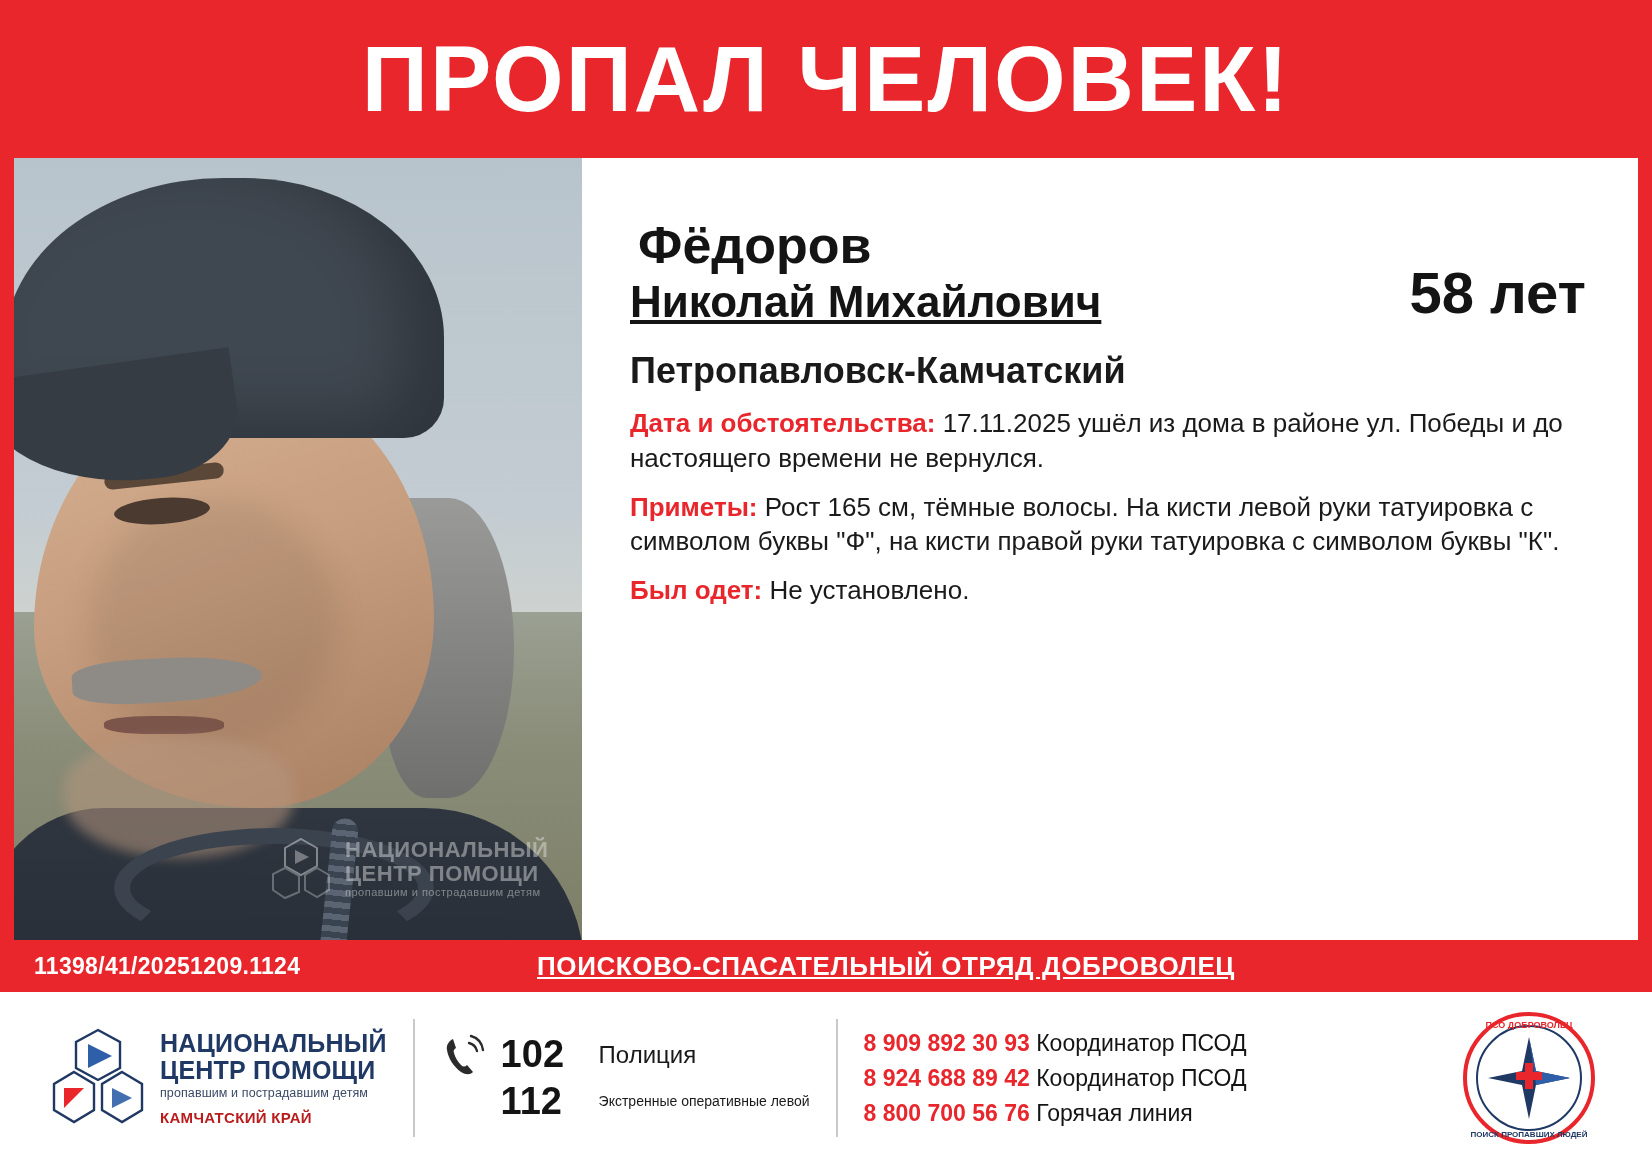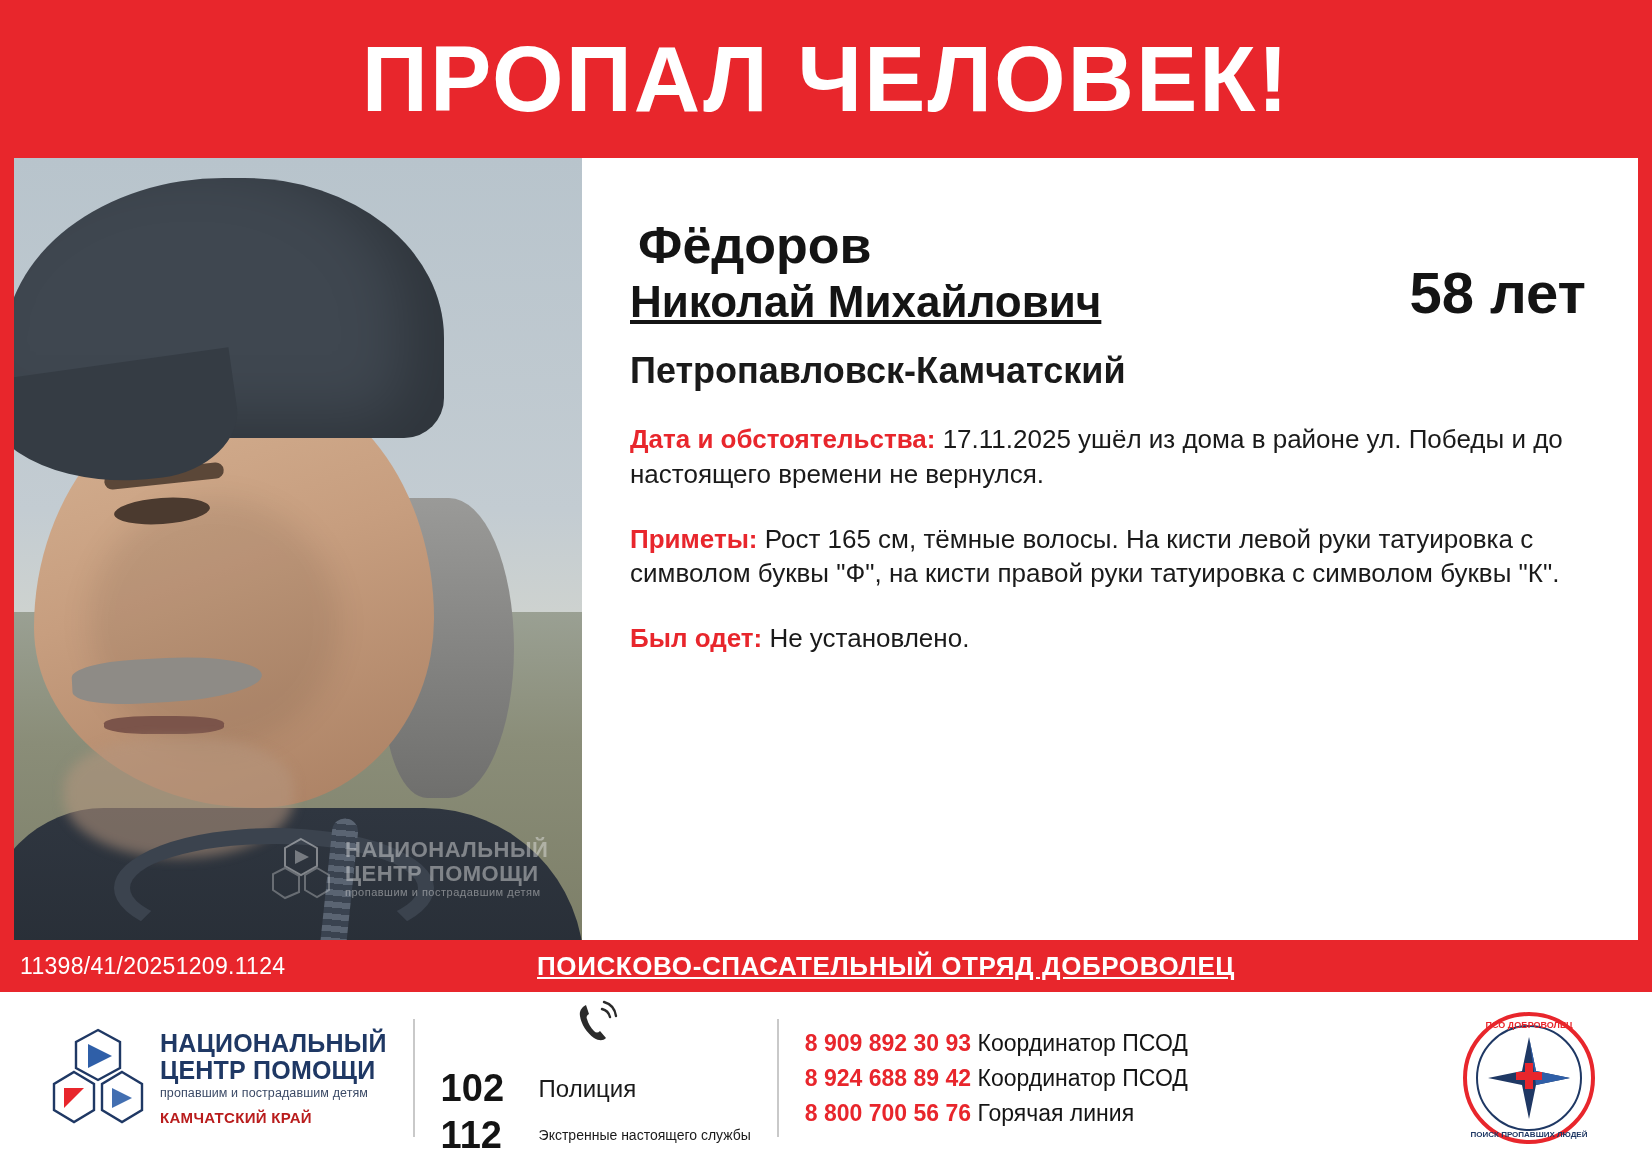--- a/index.html
+++ b/index.html
@@ -236,43 +236,43 @@
     margin-top: 63px;
     padding-right: 8px;
   }
   .city {
     margin-top: 24px;
     font-size: 36px;
     font-weight: bold;
     color: #1a1a1a;
   }
   .para {
-    margin-top: 30px;
+    margin-top: 14px;
     font-size: 26px;
     line-height: 1.34;
     color: #1a1a1a;
   }
   .para .lbl {
     color: #e8262c;
     font-weight: bold;
   }
 
   
   .strip {
     background: #e8262c;
     height: 52px;
     display: flex;
     align-items: center;
     color: #ffffff;
     position: relative;
   }
   .strip-id {
     font-size: 23px;
-    font-weight: normal;
-    padding-left: 20px;
+    font-weight: bold;
+    padding-left: 34px;
     letter-spacing: .3px;
   }
   .strip-org {
     position: absolute;
     left: 0; right: 0;
     text-align: center;
     font-size: 26px;
     font-weight: bold;
     letter-spacing: .6px;
     padding-left: 120px;
@@ -306,23 +306,22 @@
 
   .divider {
     width: 2px;
     height: 118px;
     background: #c9c9c9;
     margin: 0 26px;
   }
 
   .phone-block {
     display: flex;
-    align-items: center;
+    align-items: flex-start;
     gap: 16px;
-    flex-direction: column;
   }
   .phone-icon { width: 44px; height: 52px; }
   .emerg-rows { display: flex; flex-direction: column; gap: 4px; }
   .emerg-row { display: flex; align-items: center; gap: 12px; }
   .emerg-num {
     font-size: 38px;
     font-weight: bold;
     color: #141414;
     min-width: 86px;
   }
@@ -455,21 +454,21 @@
           <path d="M30 3c7 2 11 7 12 14" fill="none" stroke="#2b2b2b" stroke-width="2.4" stroke-linecap="round"></path>
         </svg>
       </div>
       <div class="emerg-rows">
         <div class="emerg-row">
           <div class="emerg-num">102</div>
           <div class="emerg-lbl-big">Полиция</div>
         </div>
         <div class="emerg-row">
           <div class="emerg-num">112</div>
-          <div class="emerg-lbl-small">Экстренные настоящего службы</div>
+          <div class="emerg-lbl-small">Экстренные оперативные левой</div>
         </div>
       </div>
     </div>
 
     <div class="divider"></div>
 
     <div class="contacts">
       <div class="contact-row">
         <span class="contact-num">8 909 892 30 93</span>
         <span class="contact-role">Координатор ПСОД</span>

